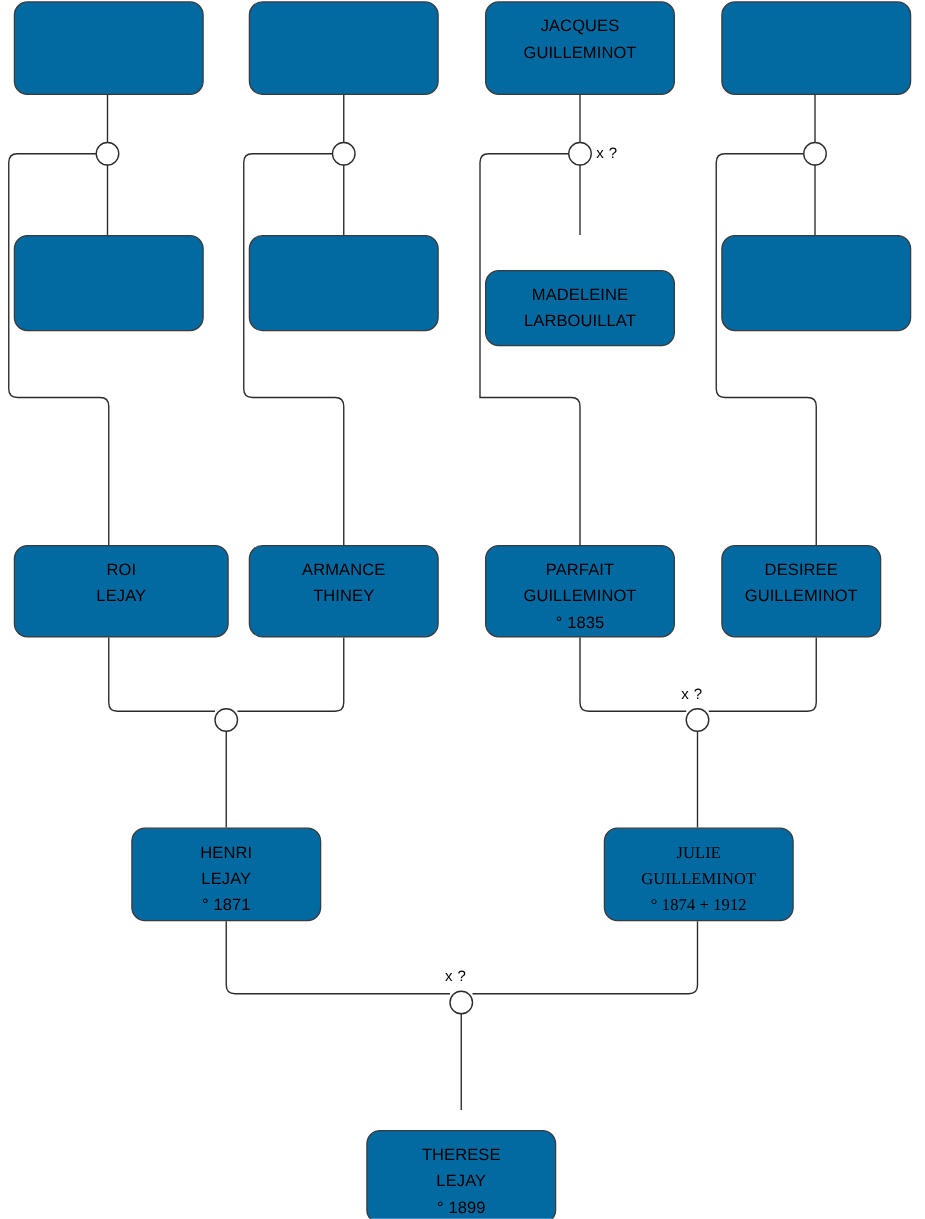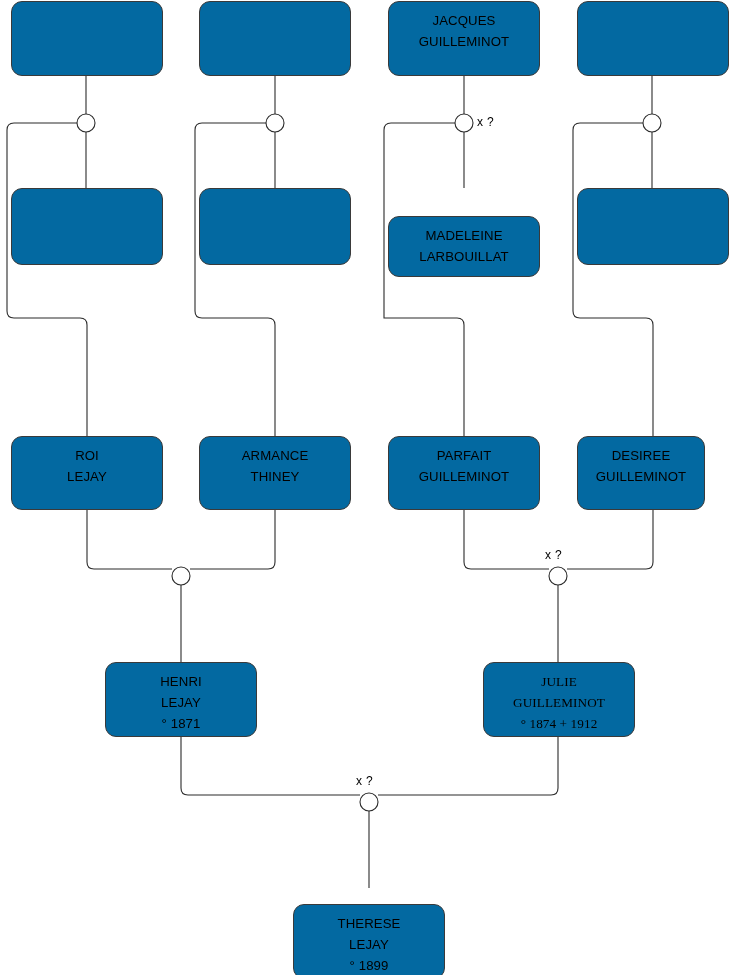--- a/index.html
+++ b/index.html
@@ -127,36 +127,37 @@
       </div>
       <div class="person-box" style="left: 388px; top: 192px; width: 152px; height: 61px; margin-top: 24px;">
         <div class="person-lines">
           <span class="person-line">MADELEINE</span>
           <span class="person-line">LARBOUILLAT</span>
         </div>
       </div>
       <div class="person-box" style="left: 577px; top: 188px; width: 152px; height: 77px;">
         <div class="person-lines"></div>
       </div>
-      <div class="person-box" style="left: 11px; top: 436px; width: 152px; height: 74px;">
+      <div class="person-box" style="left: 11px; top: 436px; width: 172px; height: 74px;">
         <div class="person-lines">
           <span class="person-line">ROI</span>
           <span class="person-line">LEJAY</span>
         </div>
       </div>
       <div class="person-box" style="left: 199px; top: 436px; width: 152px; height: 74px;">
         <div class="person-lines">
           <span class="person-line">ARMANCE</span>
           <span class="person-line">THINEY</span>
         </div>
       </div>
       <div class="person-box" style="left: 388px; top: 436px; width: 152px; height: 74px; border-radius: 11px;">
         <div class="person-lines">
           <span class="person-line">PARFAIT</span>
           <span class="person-line">GUILLEMINOT</span>
+          <span class="person-line">° 1835</span>
         </div>
       </div>
       <div class="person-box" style="left: 577px; top: 436px; width: 128px; height: 74px;">
         <div class="person-lines">
           <span class="person-line">DESIREE</span>
           <span class="person-line">GUILLEMINOT</span>
         </div>
       </div>
       <div class="person-box" style="left: 105px; top: 662px; width: 152px; height: 75px;">
         <div class="person-lines">

